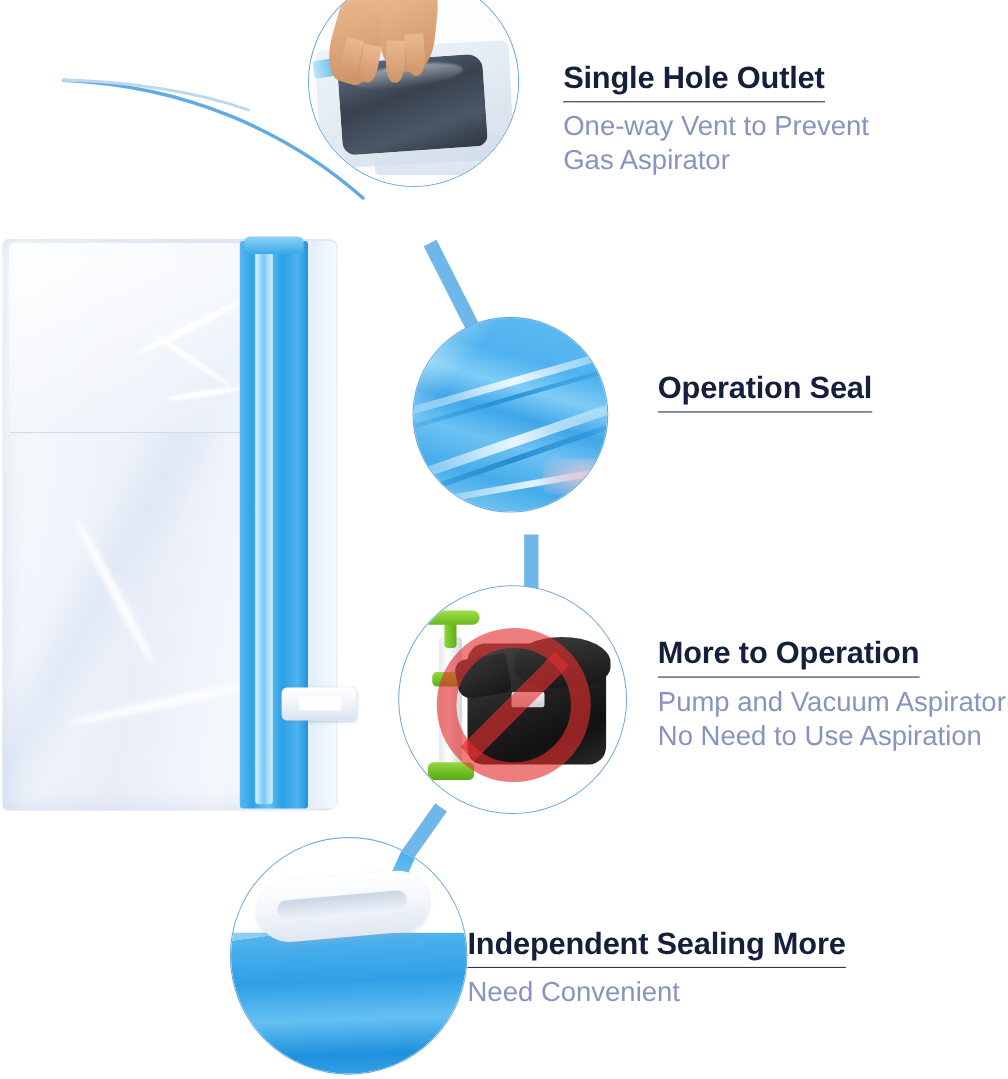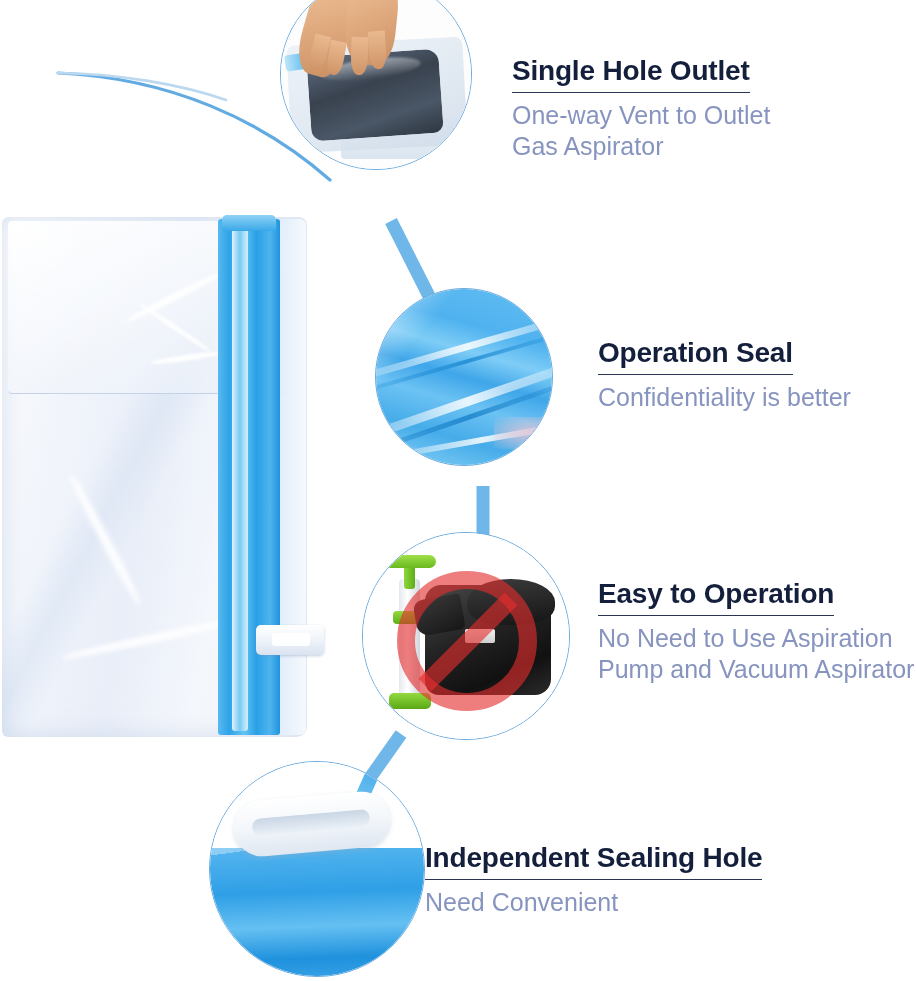--- a/index.html
+++ b/index.html
@@ -446,40 +446,37 @@
     <div class="c4-bg"></div>
     <div class="valve-tail"></div>
     <div class="valve-blue"></div>
     <div class="valve-clip"></div>
     <div class="valve-slot"></div>
   </div>
 
   <div class="feature-text t1">
     <div class="feature-title">Single Hole Outlet</div>
     <div class="feature-sub">
-      <div>One-way Vent to Outlet</div>
+      <div>One-way Vent to Prevent</div>
       <div>Gas Aspirator</div>
     </div>
   </div>
 
   <div class="feature-text t2">
     <div class="feature-title">Operation Seal</div>
+  </div>
+
+  <div class="feature-text t3">
+    <div class="feature-title">More to Operation</div>
     <div class="feature-sub">
-      <div>Confidentiality is better</div>
+      <div>Pump and Vacuum Aspirator</div>
+      <div>No Need to Use Aspiration</div>
     </div>
   </div>
 
-  <div class="feature-text t3">
-    <div class="feature-title">Easy to Operation</div>
-    <div class="feature-sub">
-      <div>No Need to Use Aspiration</div>
-      <div>Pump and Vacuum Aspirator</div>
-    </div>
-  </div>
-
   <div class="feature-text t4">
-    <div class="feature-title">Independent Sealing Hole</div>
+    <div class="feature-title">Independent Sealing More</div>
     <div class="feature-sub">
       <div>Need Convenient</div>
     </div>
   </div>
 
 </div>
 
 </body></html>

